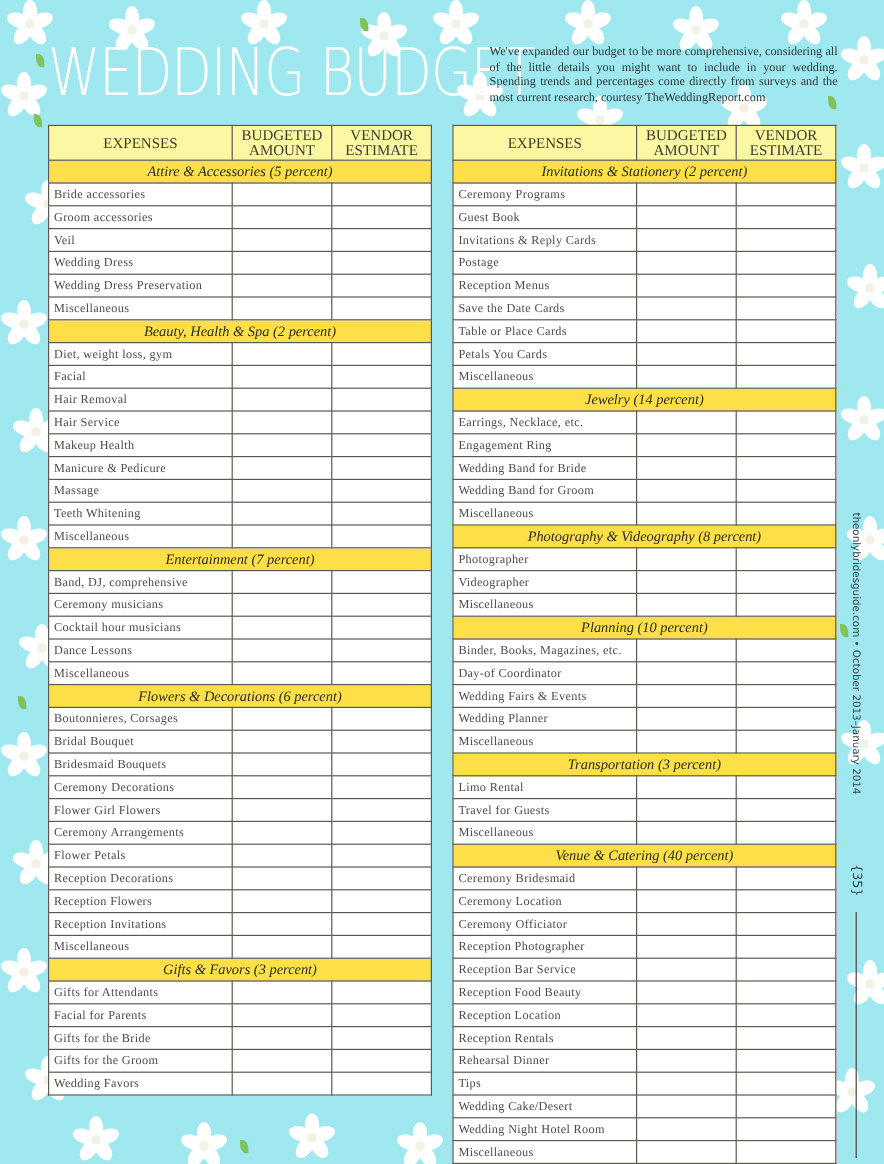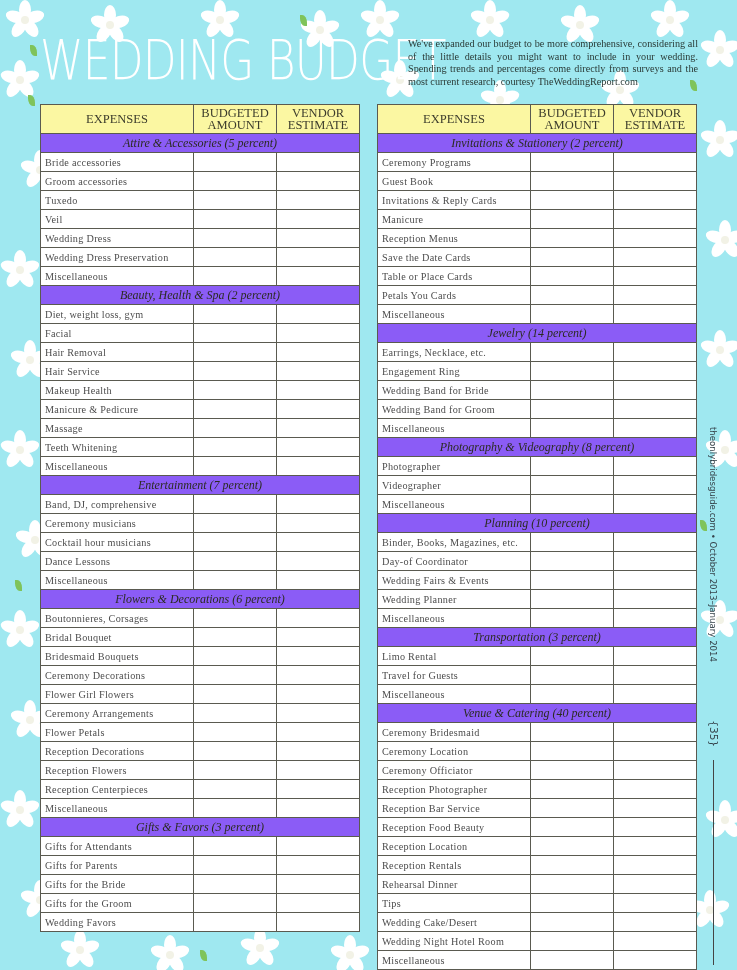--- a/index.html
+++ b/index.html
@@ -7,21 +7,21 @@
   .bg{position:absolute;inset:0;overflow:hidden;}
   .flower{position:absolute;width:40px;height:40px;}
   .flower span{position:absolute;left:14px;top:0;width:12px;height:20px;background:#fff;border-radius:50%;transform-origin:6px 20px;}
   .flower i{position:absolute;left:16px;top:16px;width:8px;height:8px;background:#f2f2e6;border-radius:50%;}
   .leaf{position:absolute;width:7px;height:11px;background:#7fc35a;border-radius:0 70% 0 70%;}
   .title{position:absolute;left:40px;top:28px;font-family:"DejaVu Sans",sans-serif;font-weight:200;font-size:55px;color:#fff;letter-spacing:-1px;transform:scaleX(0.80);transform-origin:left top;line-height:64px;white-space:nowrap;}
   .intro{position:absolute;left:408px;top:38px;width:290px;font-size:10.2px;line-height:12.6px;color:#2a3a36;text-align:justify;}
   table.budget{position:absolute;border-collapse:collapse;background:#fff;table-layout:fixed;}
   table.budget td, table.budget th{border:1px solid #5a5a50;padding:0;height:18px;}
   table.budget th{background:#fbf7a2;color:#3d3d2c;font-weight:normal;font-size:12.5px;line-height:12px;height:28px;text-align:center;}
-  .cat td{background:#8b5cf6;text-align:center;font-style:italic;font-size:12px;color:#2b2b22;height:18px;}
+  .cat td{background:#fde047;text-align:center;font-style:italic;font-size:12px;color:#2b2b22;height:18px;}
   .item td.lbl{font-size:10.2px;color:#4c4c4c;padding-left:4px;white-space:nowrap;overflow:hidden;letter-spacing:0.3px;}
   .item td.val{background:#fff;}
   .side{position:absolute;left:703px;top:432px;width:16px;height:320px;}
   .side .txt{position:absolute;left:-150px;top:150px;width:320px;transform:rotate(90deg);font-family:"DejaVu Sans",sans-serif;font-size:8.6px;color:#35424a;white-space:nowrap;text-align:left;}
   .side .pg{position:absolute;left:-150px;top:150px;width:320px;transform:rotate(90deg);text-align:right;font-family:"DejaVu Sans",sans-serif;font-size:10.5px;color:#35424a;padding-right:2px;}
   .sline{position:absolute;left:713px;top:760px;width:1px;height:205px;background:#444;}
 </style>
 </head>
 <body>
 
@@ -358,25 +358,20 @@
         <td class="lbl">Bride accessories</td>
         <td class="val"></td>
         <td class="val"></td>
       </tr>
       <tr class="item">
         <td class="lbl">Groom accessories</td>
         <td class="val"></td>
         <td class="val"></td>
       </tr>
       <tr class="item">
-        <td class="lbl">Tuxedo</td>
-        <td class="val"></td>
-        <td class="val"></td>
-      </tr>
-      <tr class="item">
         <td class="lbl">Veil</td>
         <td class="val"></td>
         <td class="val"></td>
       </tr>
       <tr class="item">
         <td class="lbl">Wedding Dress</td>
         <td class="val"></td>
         <td class="val"></td>
       </tr>
       <tr class="item">
@@ -507,39 +502,39 @@
         <td class="lbl">Reception Decorations</td>
         <td class="val"></td>
         <td class="val"></td>
       </tr>
       <tr class="item">
         <td class="lbl">Reception Flowers</td>
         <td class="val"></td>
         <td class="val"></td>
       </tr>
       <tr class="item">
-        <td class="lbl">Reception Centerpieces</td>
+        <td class="lbl">Reception Invitations</td>
         <td class="val"></td>
         <td class="val"></td>
       </tr>
       <tr class="item">
         <td class="lbl">Miscellaneous</td>
         <td class="val"></td>
         <td class="val"></td>
       </tr>
       <tr class="cat">
         <td colspan="3">Gifts &amp; Favors (3 percent)</td>
       </tr>
       <tr class="item">
         <td class="lbl">Gifts for Attendants</td>
         <td class="val"></td>
         <td class="val"></td>
       </tr>
       <tr class="item">
-        <td class="lbl">Gifts for Parents</td>
+        <td class="lbl">Facial for Parents</td>
         <td class="val"></td>
         <td class="val"></td>
       </tr>
       <tr class="item">
         <td class="lbl">Gifts for the Bride</td>
         <td class="val"></td>
         <td class="val"></td>
       </tr>
       <tr class="item">
         <td class="lbl">Gifts for the Groom</td>
@@ -580,21 +575,21 @@
         <td class="lbl">Guest Book</td>
         <td class="val"></td>
         <td class="val"></td>
       </tr>
       <tr class="item">
         <td class="lbl">Invitations &amp; Reply Cards</td>
         <td class="val"></td>
         <td class="val"></td>
       </tr>
       <tr class="item">
-        <td class="lbl">Manicure</td>
+        <td class="lbl">Postage</td>
         <td class="val"></td>
         <td class="val"></td>
       </tr>
       <tr class="item">
         <td class="lbl">Reception Menus</td>
         <td class="val"></td>
         <td class="val"></td>
       </tr>
       <tr class="item">
         <td class="lbl">Save the Date Cards</td>

